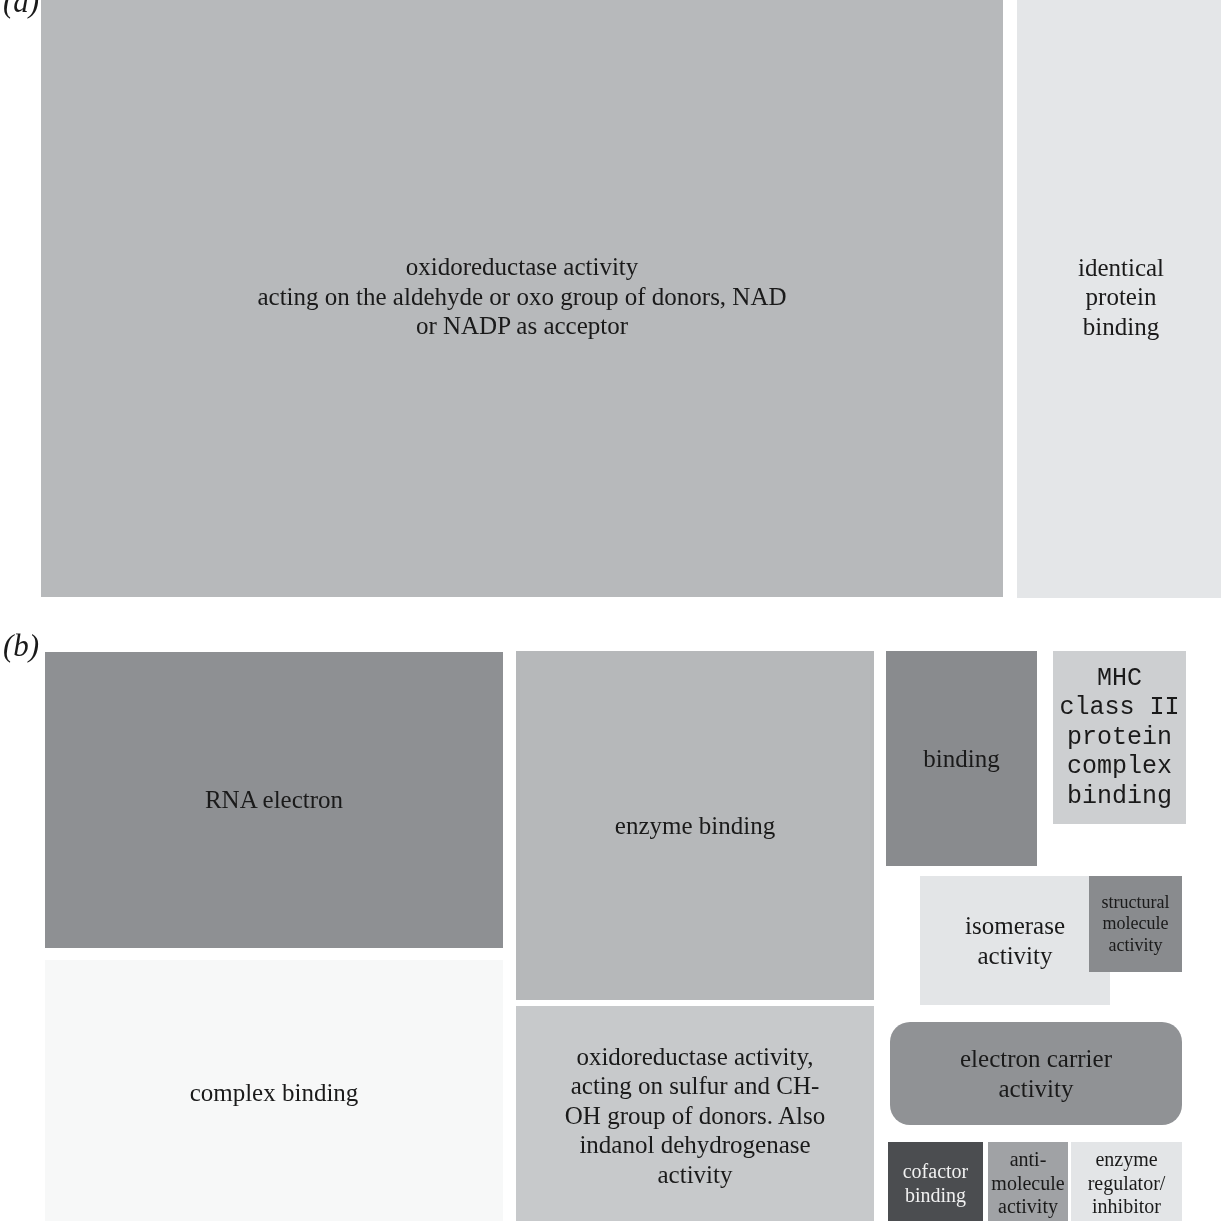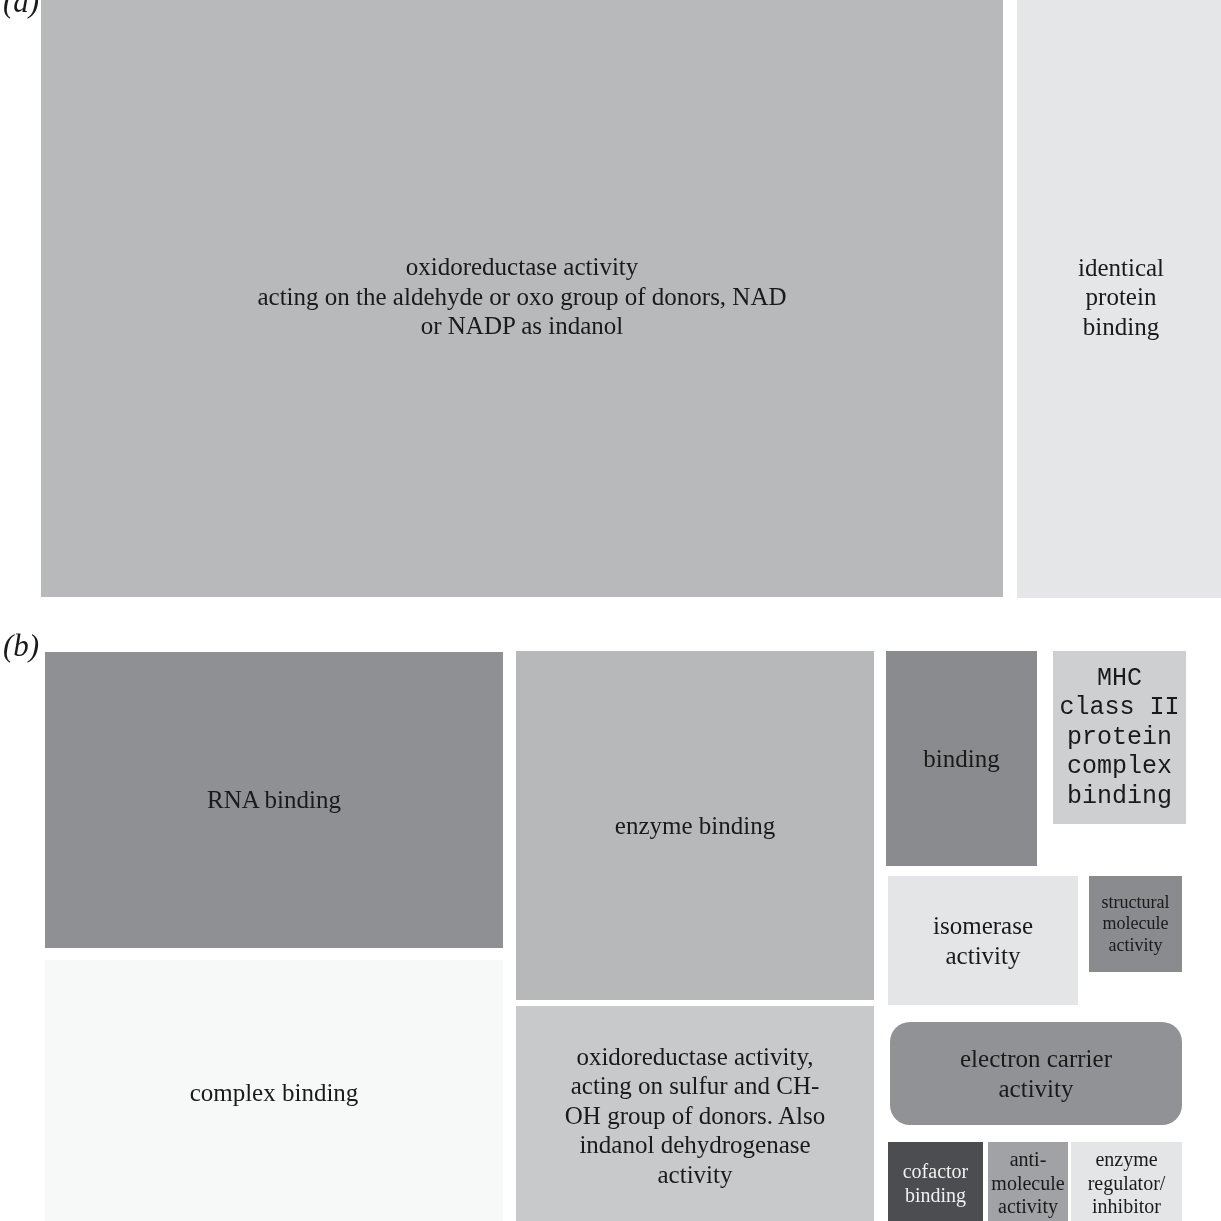--- a/index.html
+++ b/index.html
@@ -66,33 +66,33 @@
 </head>
 <body>
 
 <div id="page">
 
   <div class="panel-label" style="left:3px; top:-14px;">(a)</div>
 
   <div class="tile" id="tile-a-oxidoreductase" style="background-color: rgb(183, 185, 187);">
     <span class="tile-label">oxidoreductase activity
 acting on the aldehyde or oxo group of donors, NAD
-or NADP as indanol</span>
+or NADP as acceptor</span>
   </div>
 
   <div class="tile" id="tile-a-identical" style="background-color: rgb(228, 230, 232);">
     <span class="tile-label">identical
 protein
 binding</span>
   </div>
 
   <div class="panel-label" style="left:3px; top:630px;">(b)</div>
 
   <div class="tile" id="tile-b-rna" style="background-color: rgb(142, 144, 147);">
-    <span class="tile-label">RNA binding</span>
+    <span class="tile-label">RNA electron</span>
   </div>
 
   <div class="tile" id="tile-b-proteinbind" style="background-color: rgb(247, 248, 248);">
     <span class="tile-label">complex binding</span>
   </div>
 
   <div class="tile" id="tile-b-enzymebind" style="background-color: rgb(182, 184, 186);">
     <span class="tile-label">enzyme binding</span>
   </div>
 
@@ -109,21 +109,21 @@
   </div>
 
   <div class="tile" id="tile-b-mhc" style="background-color: rgb(205, 207, 209);">
     <span class="tile-label">MHC
 class II
 protein
 complex
 binding</span>
   </div>
 
-  <div class="tile" id="tile-b-isomerase" style="background-color: rgb(227, 229, 231);">
+  <div class="tile" id="tile-b-isomerase" style="background-color: rgb(227, 229, 231); margin-left: 32px;">
     <span class="tile-label">isomerase
 activity</span>
   </div>
 
   <div class="tile" id="tile-b-structural" style="background-color: rgb(137, 139, 142);">
     <span class="tile-label">structural
 molecule
 activity</span>
   </div>
 

